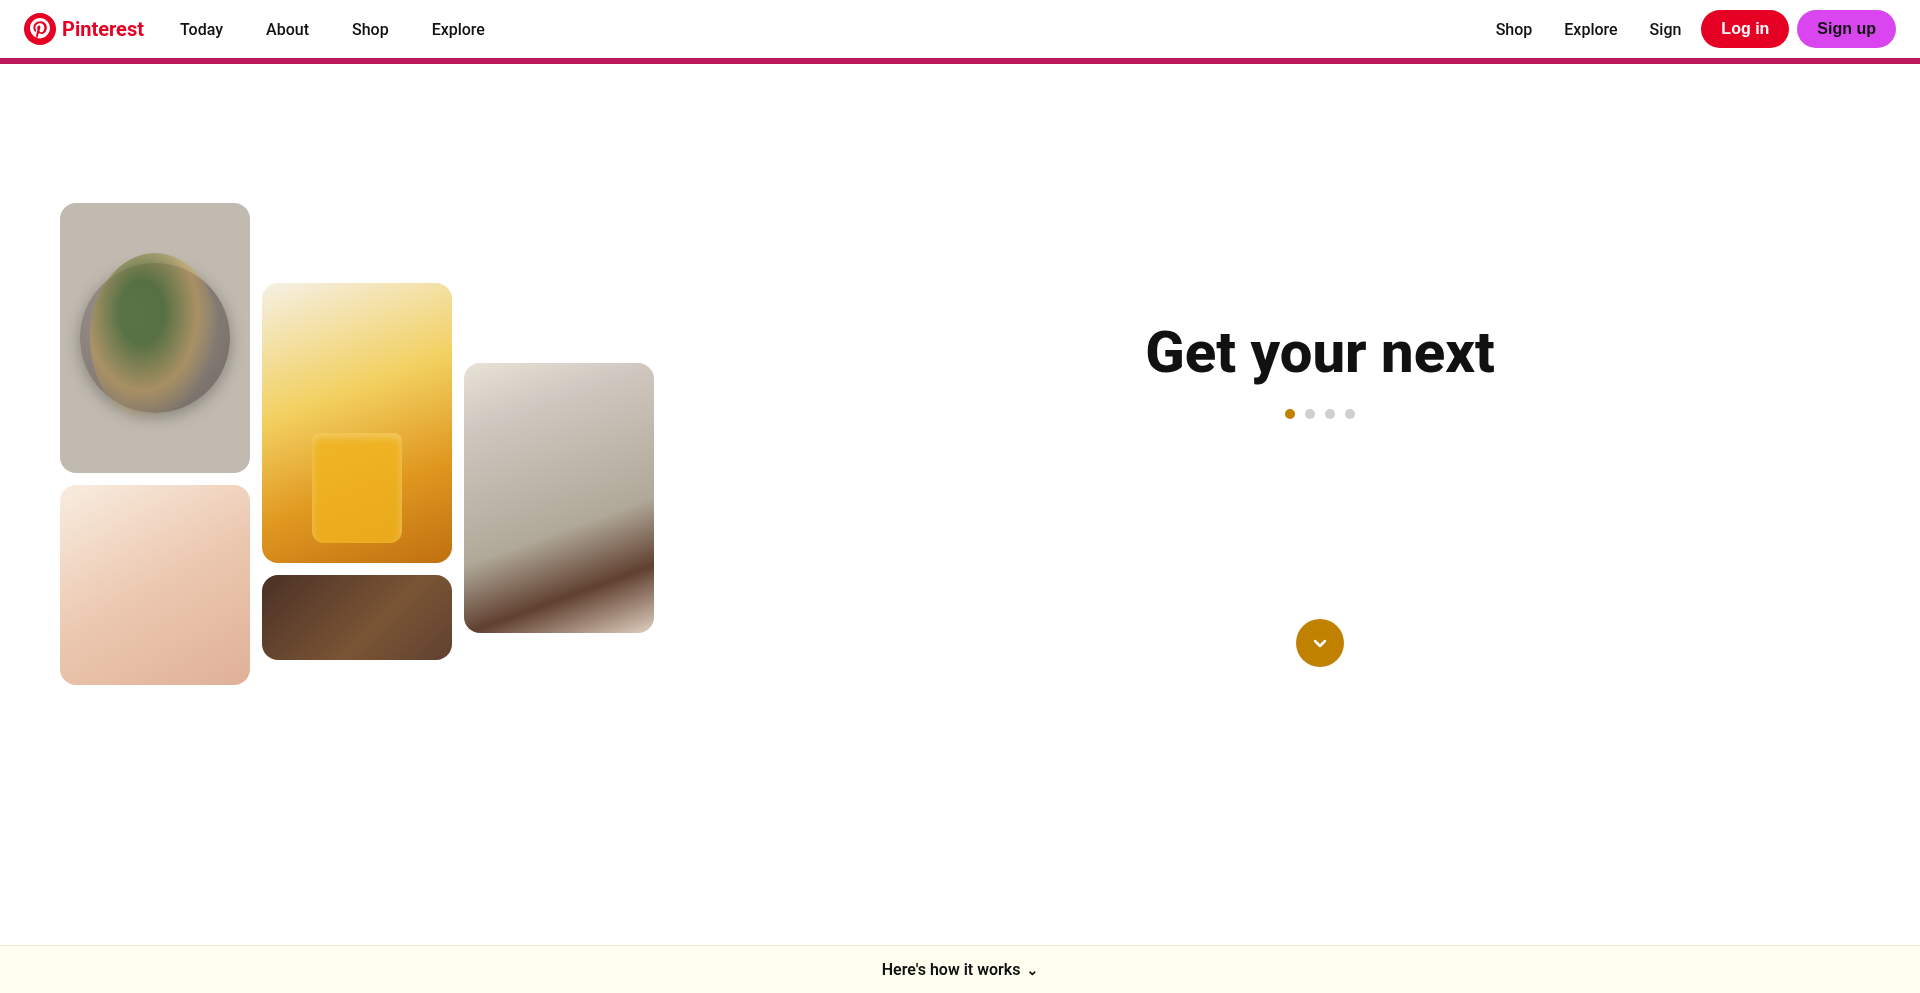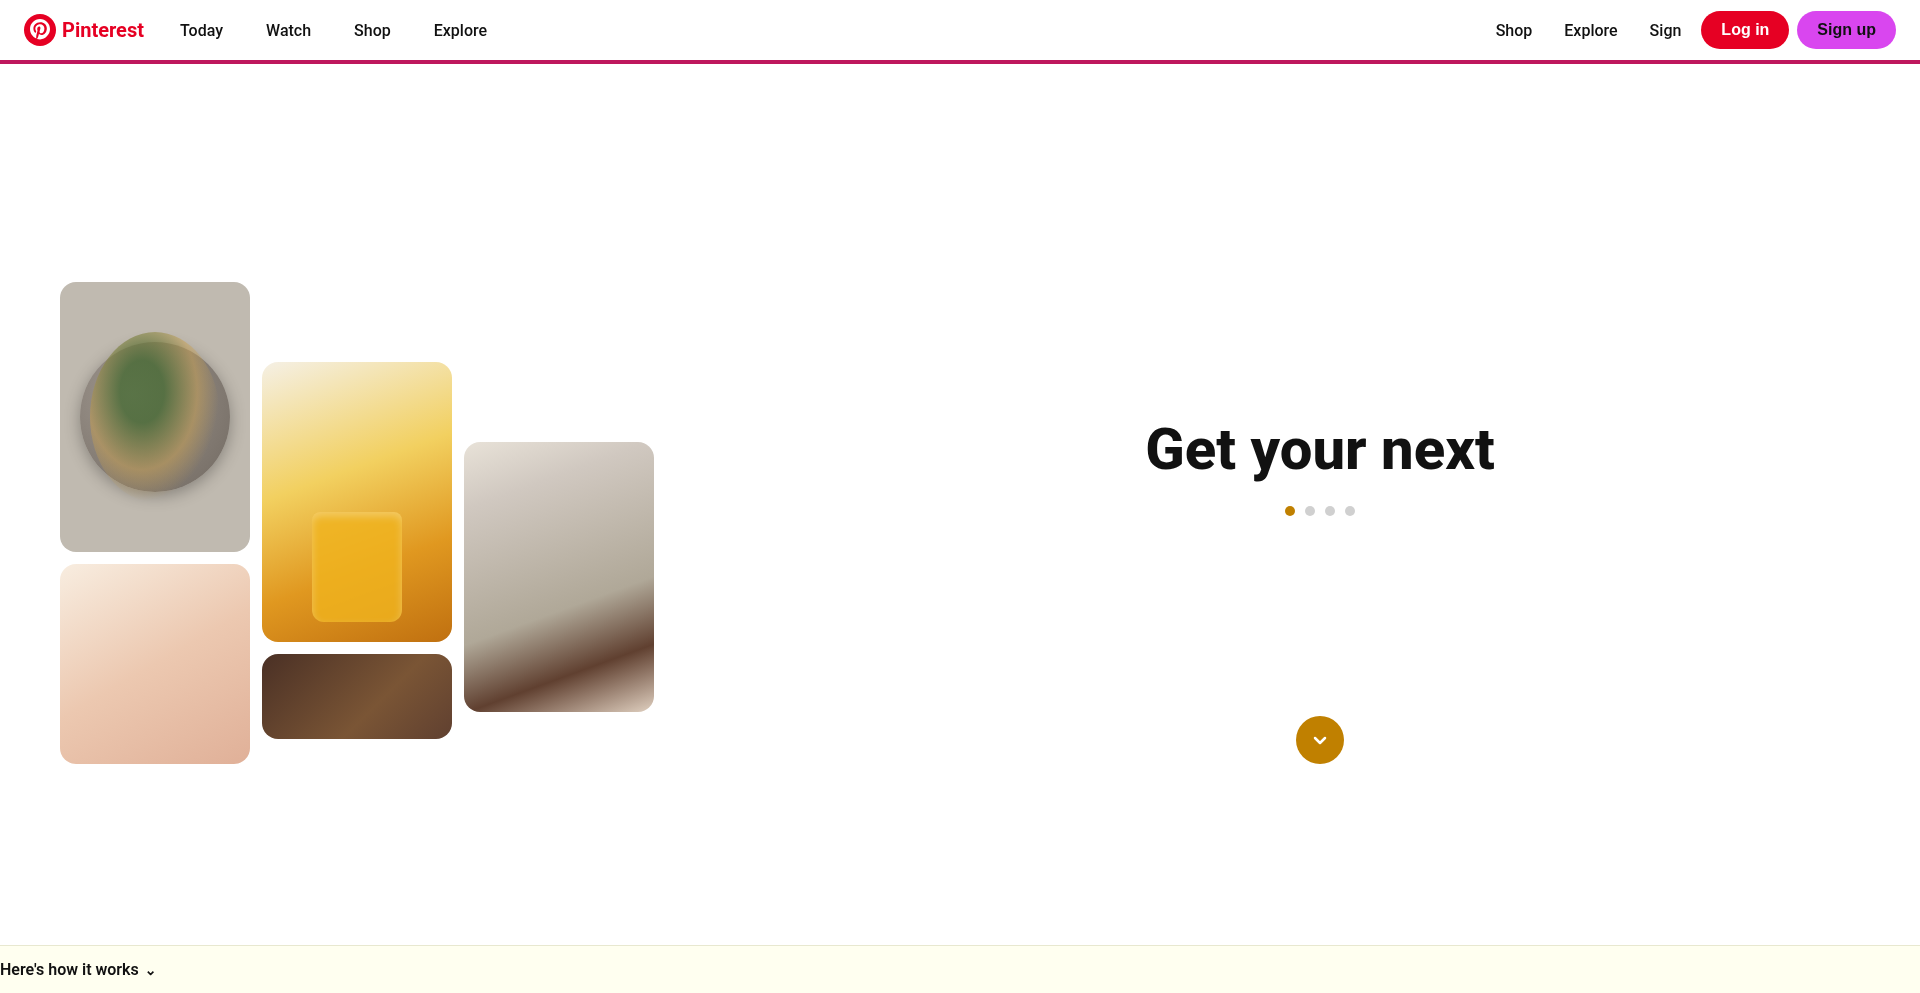--- a/index.html
+++ b/index.html
@@ -5,21 +5,21 @@
     * { margin: 0; padding: 0; box-sizing: border-box; }
     body { font-family: -apple-system, BlinkMacSystemFont, 'Segoe UI', Roboto, sans-serif; background: #fff; overflow-x: hidden; }
 
     
     .navbar {
       display: flex;
       align-items: center;
       padding: 0 24px;
       height: 64px;
       background: #fff;
-      border-bottom: 4px solid #be185d;
+      border-bottom: 6px solid #be185d;
       position: sticky;
       top: 0;
       z-index: 100;
     }
     .navbar-left {
       display: flex;
       align-items: center;
       gap: 8px;
     }
     .logo-wrap {
@@ -85,21 +85,21 @@
       border-radius: 24px;
       padding: 10px 20px;
       font-size: 16px;
       font-weight: 700;
       cursor: pointer;
     }
 
     
     .hero {
       display: flex;
-      align-items: flex-end;
+      align-items: center;
       justify-content: space-between;
       padding: 60px 60px 0 60px;
       min-height: 700px;
       background: #fff;
       overflow: hidden;
       gap: 20px;
     }
 
     
     .collage {
@@ -185,21 +185,21 @@
     
     .bottom-bar {
       position: fixed;
       bottom: 0;
       left: 0;
       right: 0;
       background: #fffff0;
       height: 48px;
       display: flex;
       align-items: center;
-      justify-content: flex-start;
+      justify-content: center;
       border-top: 1px solid #e8e8d0;
     }
     .how-it-works-link {
       font-size: 16px;
       font-weight: 600;
       color: #111;
       cursor: pointer;
       display: flex;
       align-items: center;
       gap: 6px;
@@ -291,21 +291,21 @@
   <div class="navbar-left">
     <a class="logo-wrap" href="#">
       <svg class="pinterest-p" viewBox="0 0 32 32" fill="none" xmlns="http://www.w3.org/2000/svg">
         <circle cx="16" cy="16" r="16" fill="#E60023"></circle>
         <path d="M16 5C10.477 5 6 9.477 6 15c0 4.235 2.584 7.873 6.298 9.394-.087-.748-.166-1.896.034-2.712.182-.737 1.218-5.162 1.218-5.162s-.311-.622-.311-1.543c0-1.446.839-2.527 1.882-2.527.888 0 1.318.667 1.318 1.466 0 .893-.569 2.23-.864 3.47-.245 1.036.52 1.879 1.539 1.879 1.847 0 3.27-1.946 3.27-4.757 0-2.488-1.788-4.228-4.342-4.228-2.958 0-4.695 2.218-4.695 4.51 0 .893.343 1.85.772 2.373.085.103.097.193.072.298-.079.328-.254 1.036-.289 1.181-.046.19-.153.23-.352.139-1.312-.611-2.132-2.53-2.132-4.072 0-3.31 2.404-6.352 6.933-6.352 3.64 0 6.469 2.594 6.469 6.061 0 3.616-2.28 6.522-5.441 6.522-1.063 0-2.064-.553-2.406-1.204l-.653 2.437c-.237.91-.875 2.05-1.303 2.745.982.304 2.022.469 3.1.469C21.523 25 26 20.523 26 15S21.523 5 16 5z" fill="white"></path>
       </svg>
       <span class="brand-name">Pinterest</span>
     </a>
     <div class="nav-links">
       <a class="nav-link" href="#">Today</a>
-      <a class="nav-link" href="#">Watch</a>
+      <a class="nav-link" href="#">About</a>
       <a class="nav-link" href="#">Shop</a>
       <a class="nav-link" href="#">Explore</a>
     </div>
   </div>
   <div class="navbar-right">
     <a class="nav-link-right" href="#">Shop</a>
     <a class="nav-link-right" href="#">Explore</a>
     <a class="nav-link-right" href="#">Sign</a>
     <button class="btn-login">Log in</button>
     <button class="btn-signup">Sign up</button>

